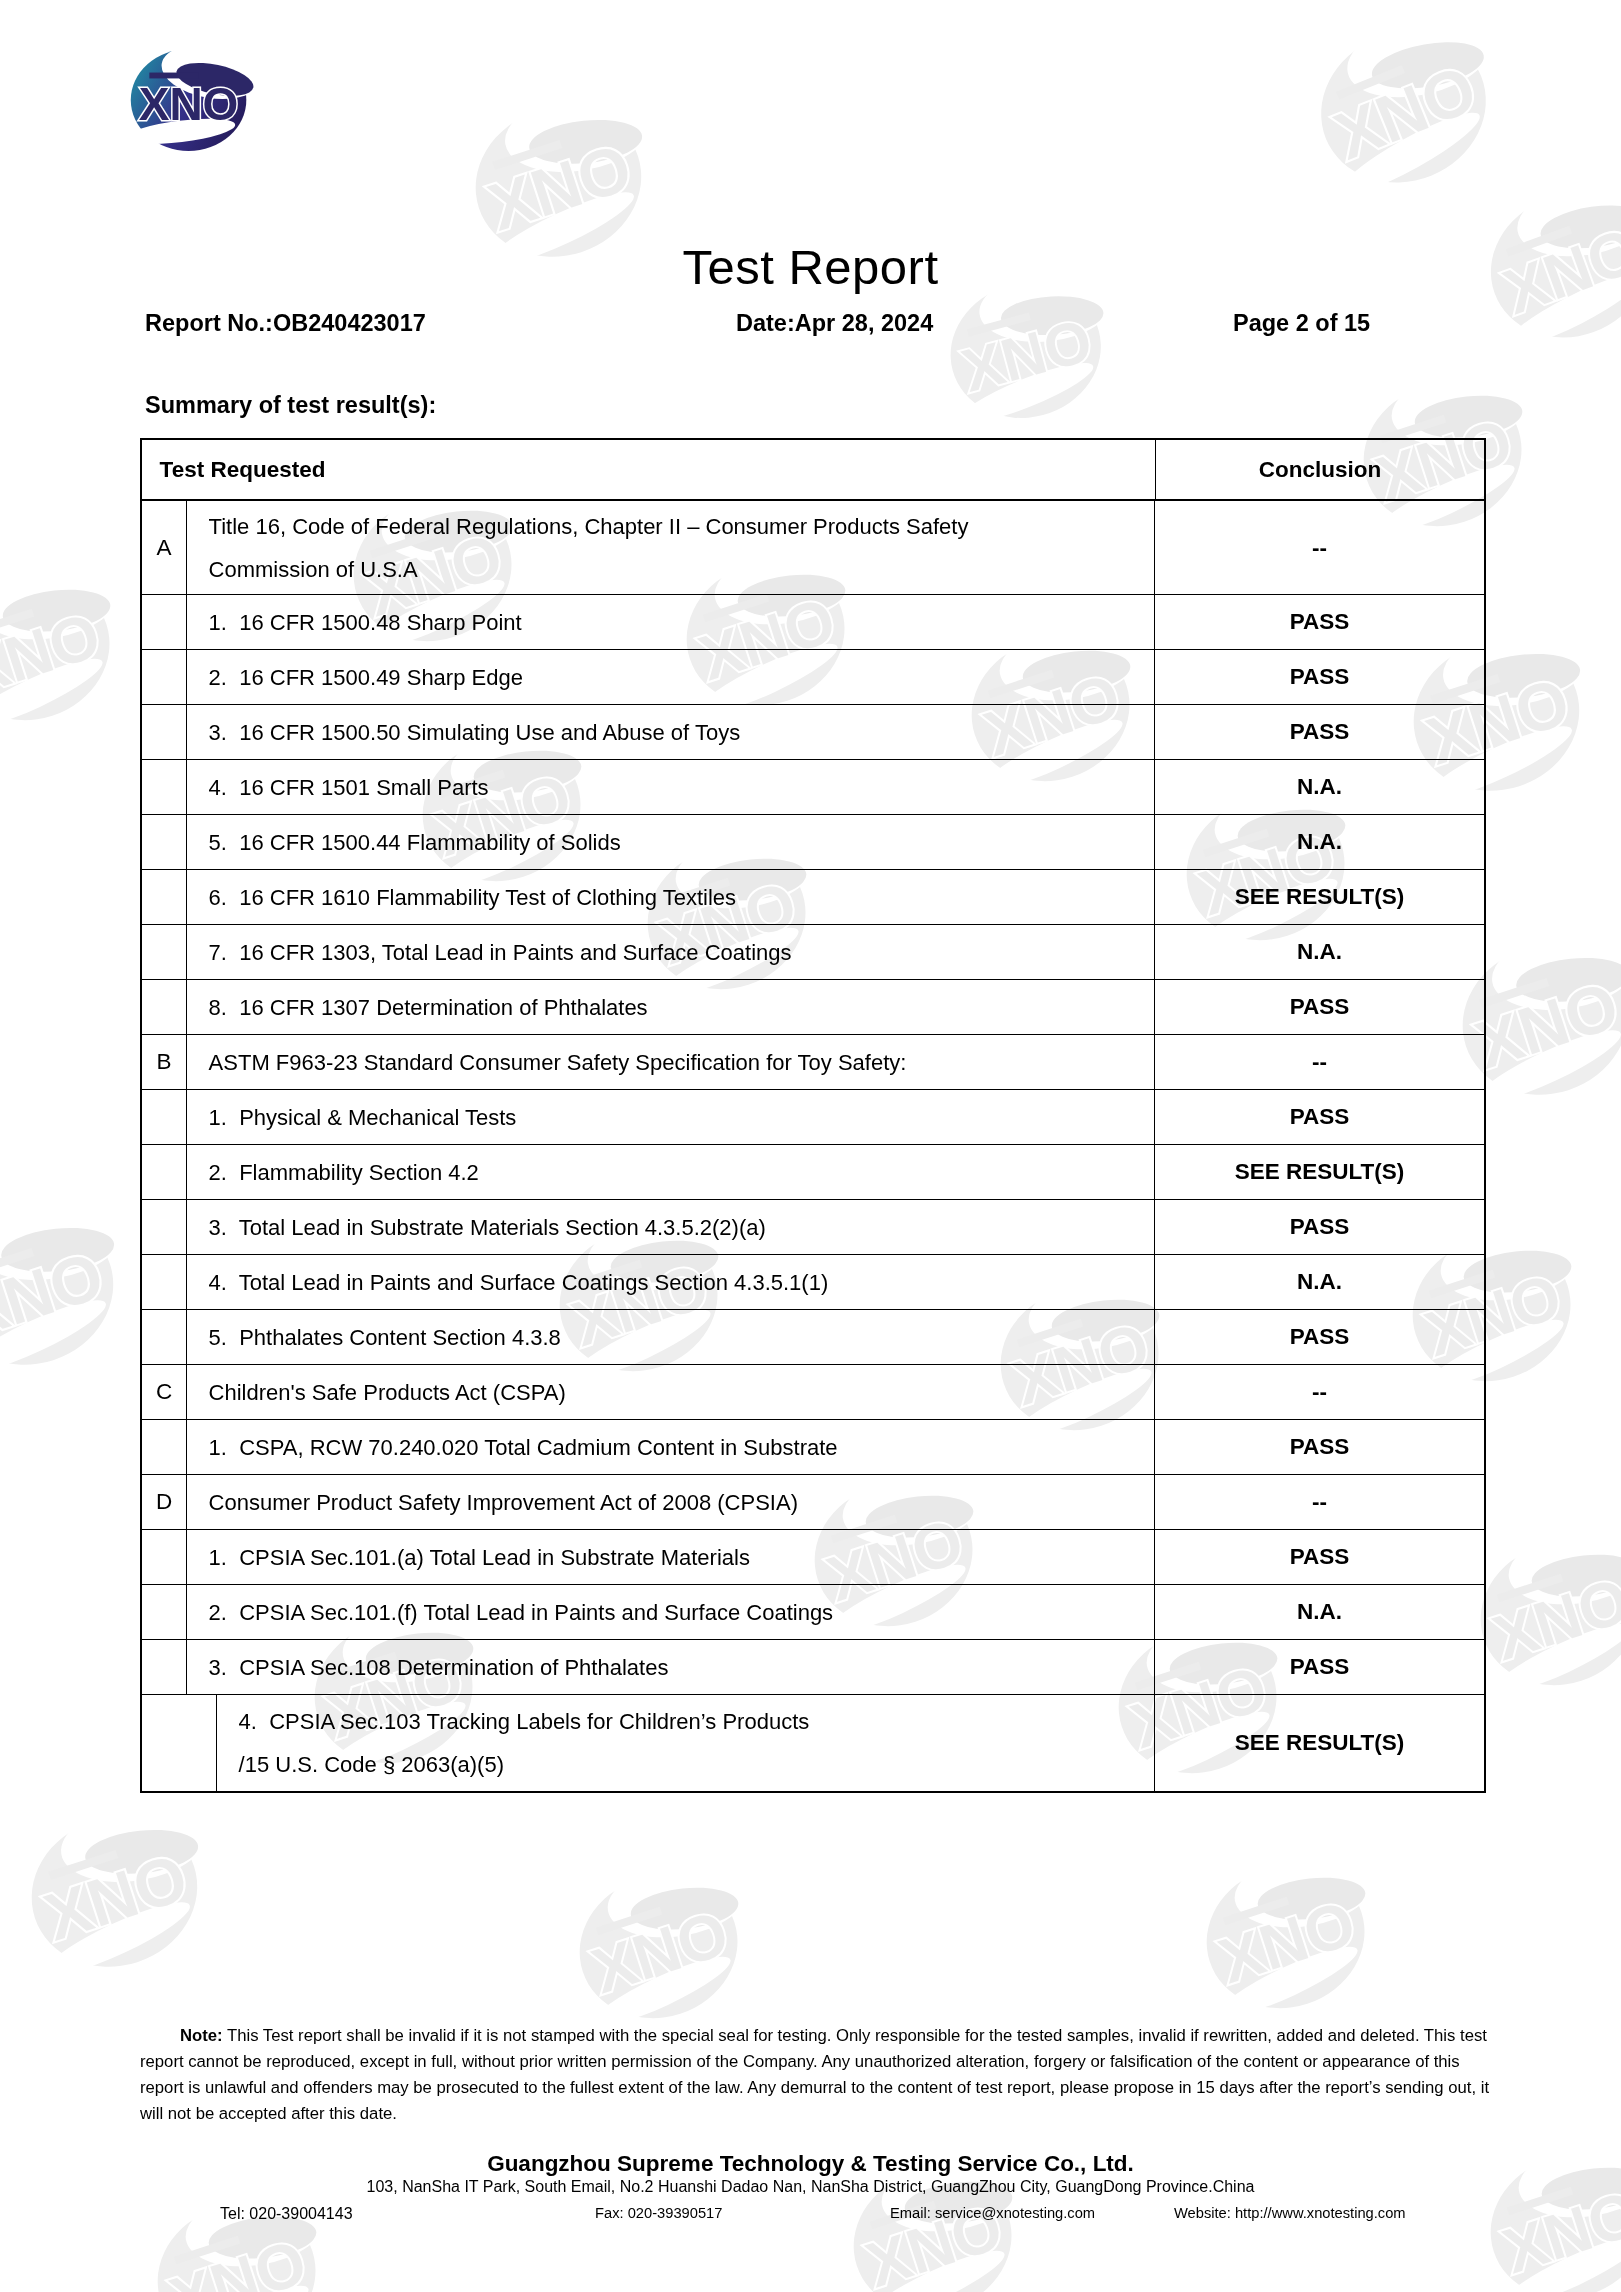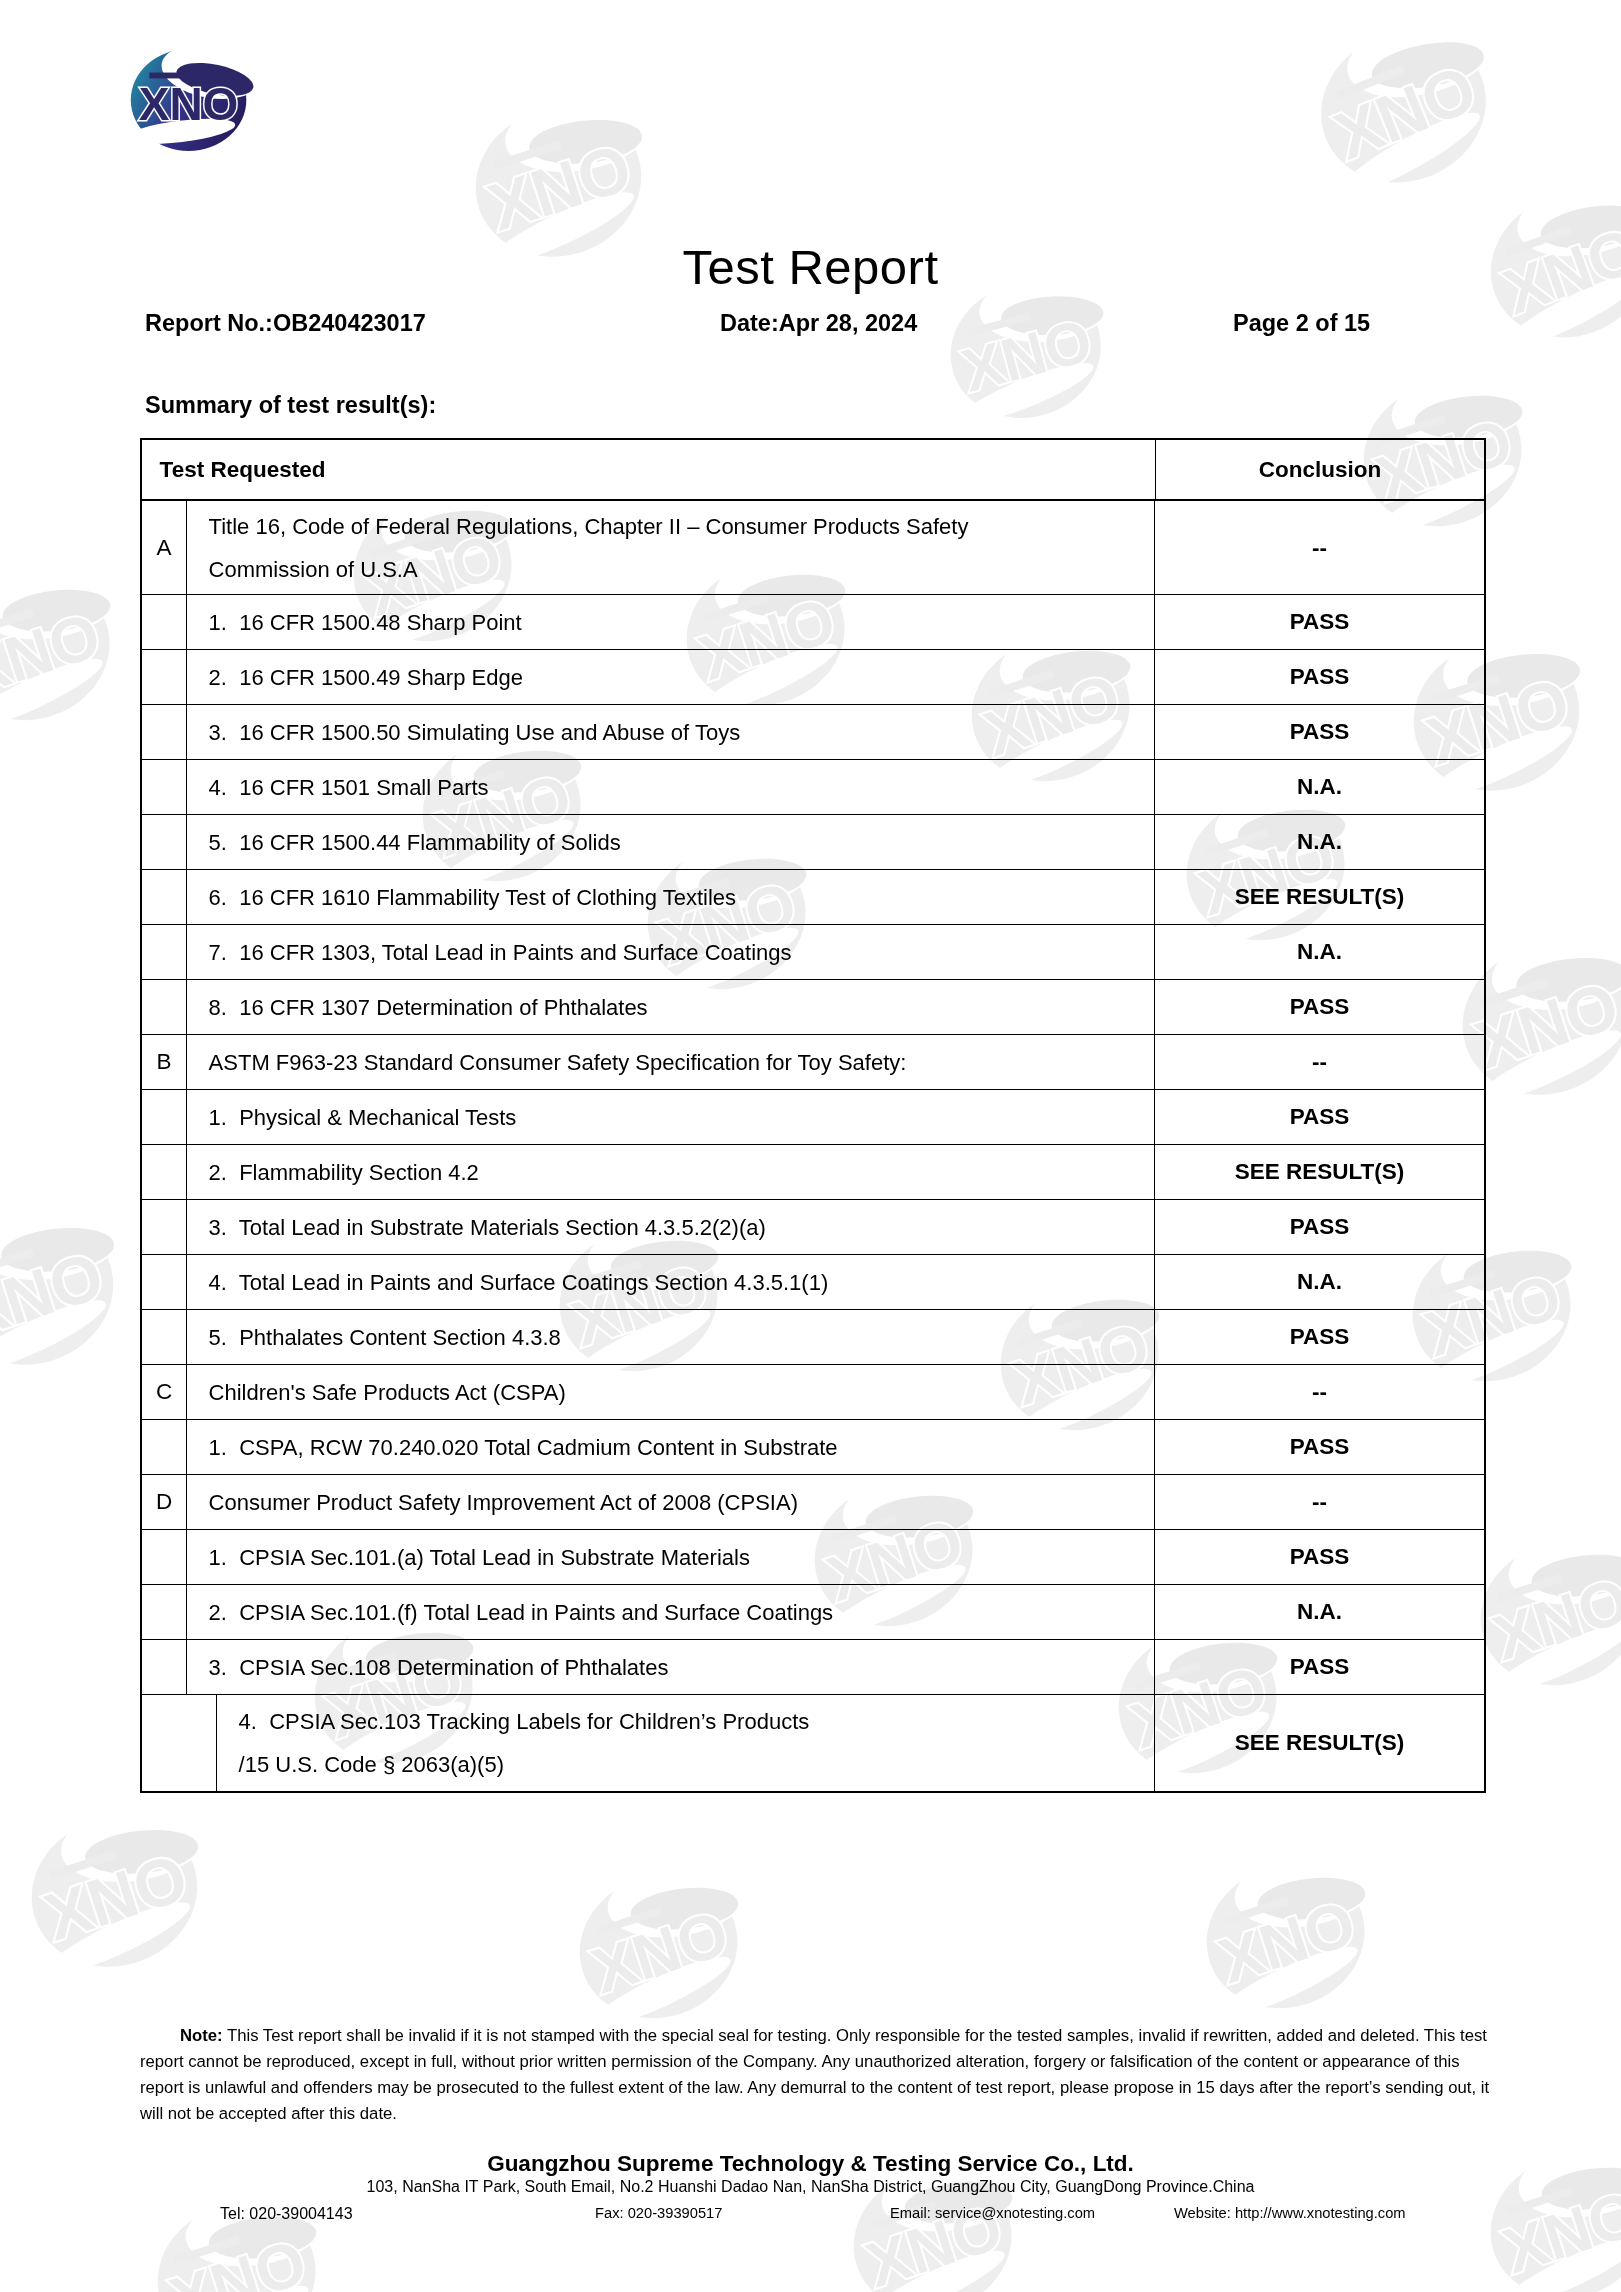--- a/index.html
+++ b/index.html
@@ -11,21 +11,21 @@
   .fg { position:absolute; z-index:2; }
 
   .logo { left:120px; top:39px; }
 
   .doc-title {
     left:0; top:239px; width:1621px; text-align:center;
     font-size:49px; font-weight:normal; letter-spacing:0.5px;
   }
   .meta { font-size:23.5px; font-weight:bold; top:310px; }
   .meta.report { left:145px; }
-  .meta.date { left:720px; }
+  .meta.date { left:736px; }
   .meta.pageinfo { left:1233px; }
 
   .summary-heading { left:145px; top:392px; font-size:23.5px; font-weight:bold; }
 
   .stable {
     position:absolute; left:140px; top:438px; width:1346px;
     border:2px solid #000; box-sizing:border-box; z-index:2; background:transparent;
   }
   .thead { display:flex; height:59px; border-bottom:2px solid #000; }
   .th-test { flex:1; display:flex; align-items:center; padding-left:17.6px;

